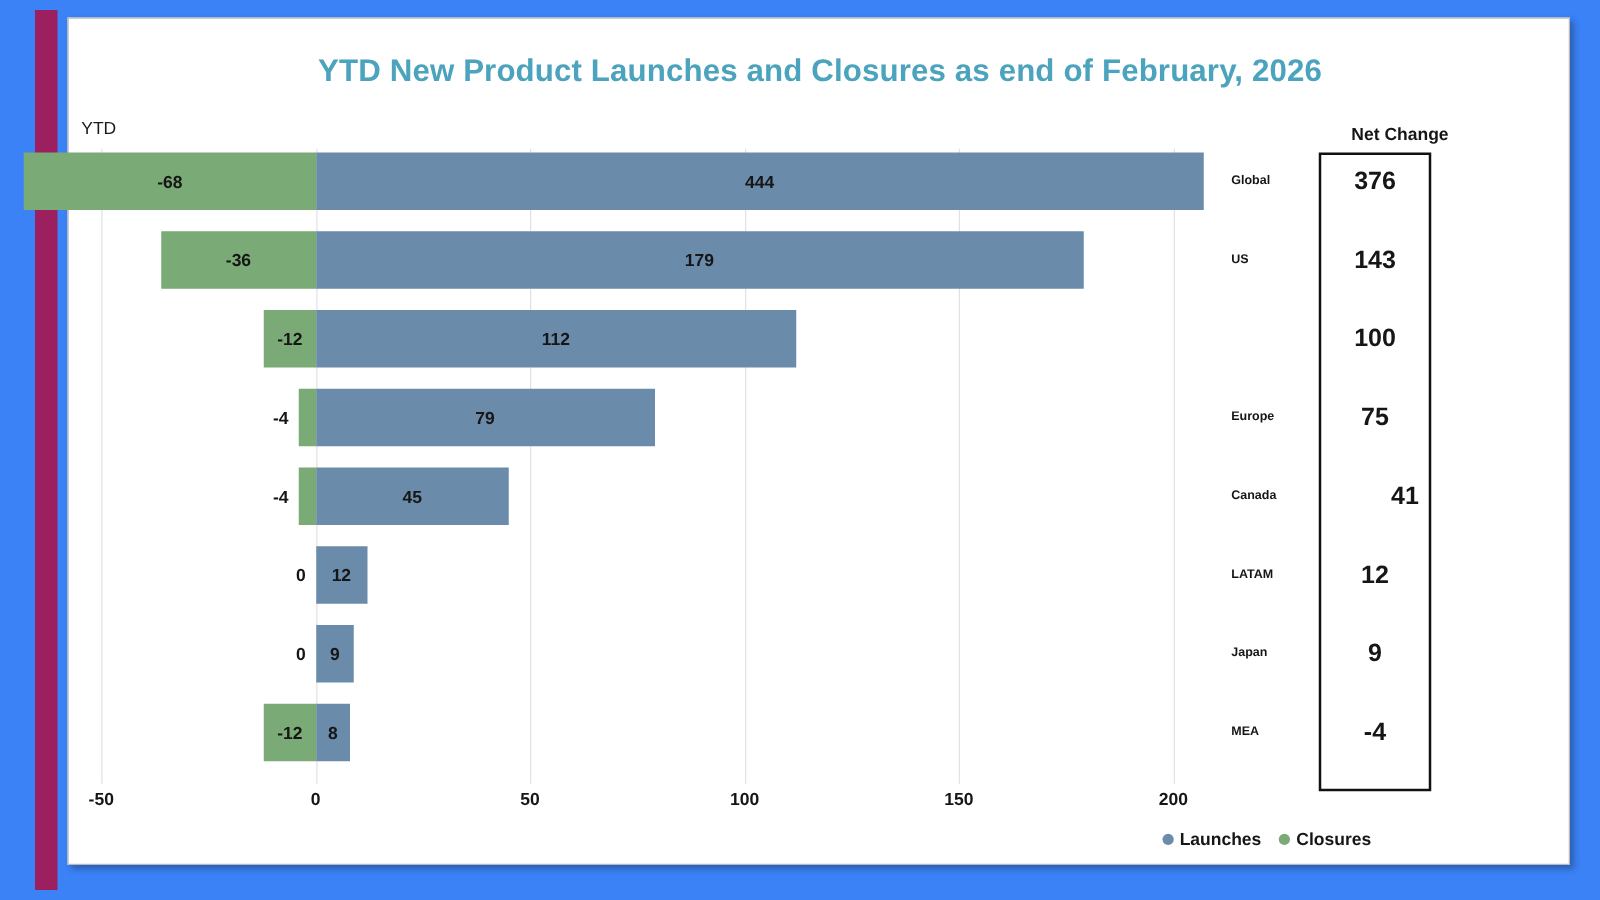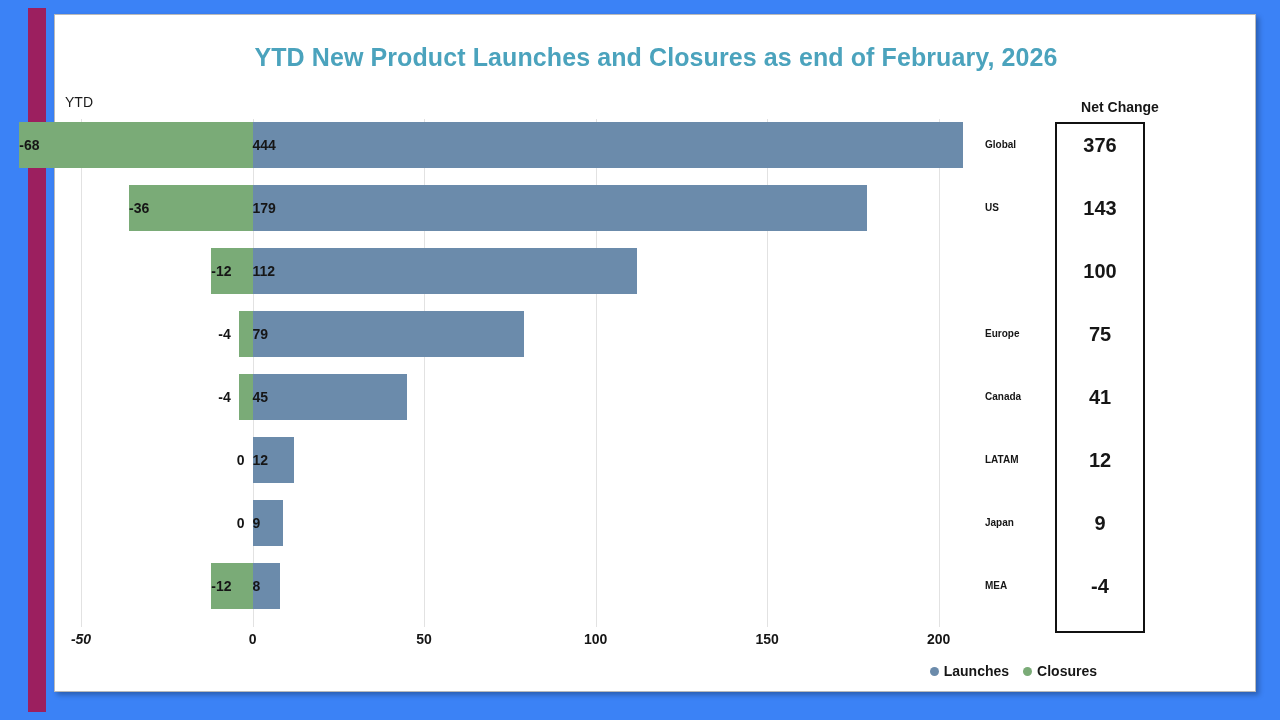--- a/index.html
+++ b/index.html
@@ -101,21 +101,21 @@
   .bar-label {
     position: absolute;
     top: 0;
     height: 46px;
     line-height: 46px;
     font-size: 14px;
     font-weight: bold;
     color: #161616;
     white-space: nowrap;
   }
-  .bar-label.inside { }
+  .bar-label.inside { text-align: center; }
   .bar-label.outside { text-align: right; }
 
   
   #x-axis {
     position: absolute;
     left: 26px;
     top: 616px;
     width: 892px;
     height: 22px;
   }
@@ -269,21 +269,21 @@
         </div>
         <div class="bar-row" style="top: 444px;">
           <div class="bar neg" style="left: 130.369px; width: 41.1692px; background: rgb(122, 171, 119);"></div>
           <div class="bar pos" style="left: 171.538px; width: 27.4462px; background: rgb(107, 139, 171);"></div>
           <div class="bar-label inside" style="left: 130.369px; width: 41.1692px;">-12</div>
           <div class="bar-label inside" style="left: 171.538px; width: 27.4462px;">8</div>
         </div>
       </div>
 
     <div id="x-axis">
-        <div class="xtick" style="left: 0px; font-style: italic;">-50</div>
+        <div class="xtick" style="left: 0px;">-50</div>
         <div class="xtick" style="left: 171.538px;">0</div>
         <div class="xtick" style="left: 343.077px;">50</div>
         <div class="xtick" style="left: 514.615px;">100</div>
         <div class="xtick" style="left: 686.154px;">150</div>
         <div class="xtick" style="left: 857.692px;">200</div>
       </div>
 
     <div id="cat-col">
         <div class="cat-label" style="top: 3px;">Global</div>
         <div class="cat-label" style="top: 66px;">US</div>
@@ -305,18 +305,18 @@
         <div class="legend-item">
           <span class="legend-dot" style="background: rgb(122, 171, 119);"></span>
           <span>Closures</span>
         </div>
       </div>
 
   <div class="net-value" style="top: 107px;">376</div>
       <div class="net-value" style="top: 170px;">143</div>
       <div class="net-value" style="top: 233px;">100</div>
       <div class="net-value" style="top: 296px;">75</div>
-      <div class="net-value" style="top: 359px;">41</div>
+      <div class="net-value" style="top: 359px; padding-left: 24px;">41</div>
       <div class="net-value" style="top: 422px;">12</div>
       <div class="net-value" style="top: 485px;">9</div>
       <div class="net-value" style="top: 548px;">-4</div>
     </div>
 </div>
 
 </body></html>

